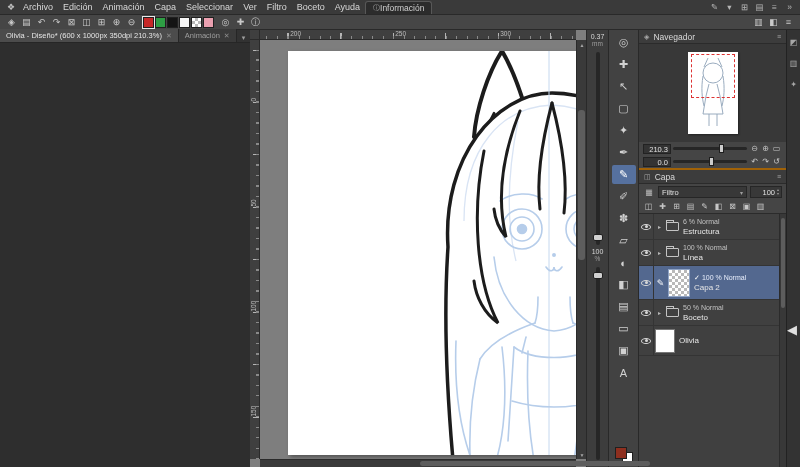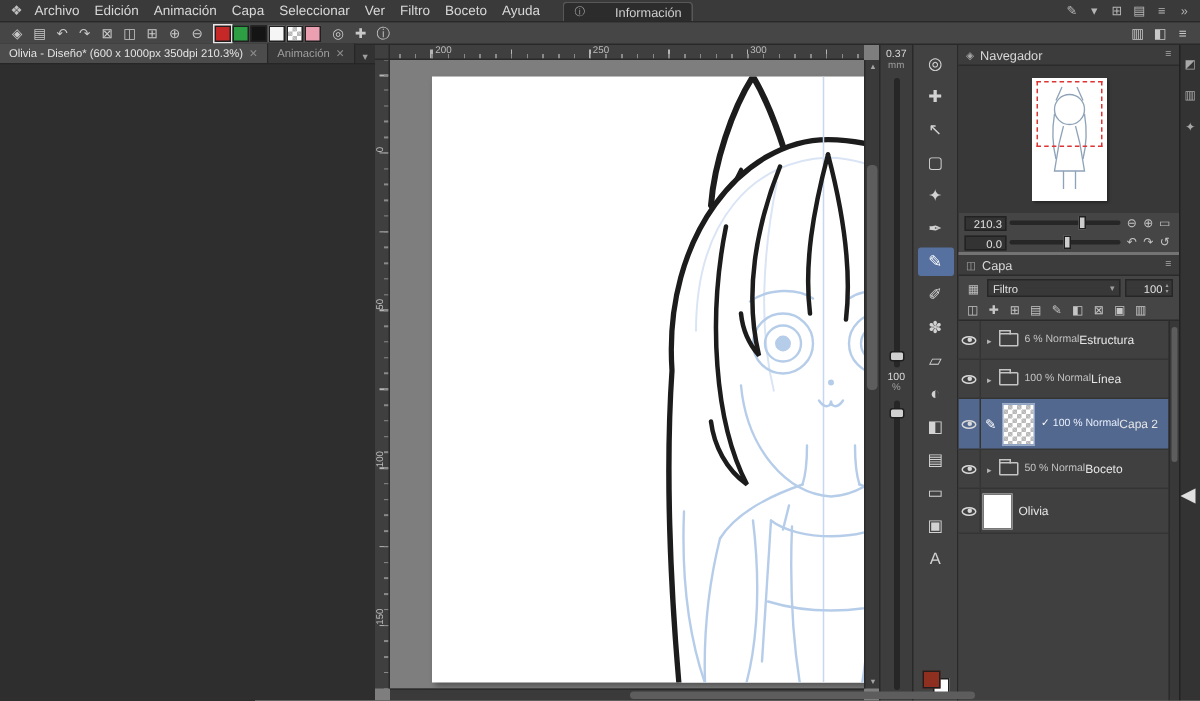--- a/index.html
+++ b/index.html
@@ -5,21 +5,21 @@
   * { margin:0; padding:0; box-sizing:border-box; font-family:"Liberation Sans", sans-serif; }
   html,body { width:800px; height:467px; overflow:hidden; background:#2e2e2e; }
   button { background:none; border:none; color:inherit; font:inherit; cursor:default; }
 
   .app { width:800px; height:467px; display:flex; flex-direction:column; color:#d4d4d4; }
 
   
   .menubar { height:15px; background:#3a3a3a; border-bottom:1px solid #292929; display:flex; align-items:center; padding:0 4px; font-size:9px; flex:none; }
   .app-logo { width:14px; text-align:center; color:#bfbfbf; font-size:9px; }
   .menu-item { padding:0 5px; line-height:15px; color:#d8d8d8; white-space:nowrap; }
-  .info-tab { display:flex; align-items:center; gap:20px; background:#2c2c2c; border:1px solid #585858; border-bottom:none; border-radius:3px 3px 0 0; padding:0 7px; height:13px; margin-left:10px; font-size:8.5px; color:#cfcfcf; align-self:flex-end; }
+  .info-tab { display:flex; align-items:center; gap:0; background:#2c2c2c; border:1px solid #585858; border-bottom:none; border-radius:3px 3px 0 0; padding:0 7px; height:13px; font-size:8.5px; color:#cfcfcf; align-self:flex-end; }
   .mb-icons { margin-left:auto; display:flex; gap:2px; }
   .mb-ico { width:13px; height:13px; display:flex; align-items:center; justify-content:center; color:#b5b5b5; font-size:8.5px; }
 
   
   .cmdbar { height:15px; background:#464646; border-bottom:1px solid #292929; display:flex; align-items:center; padding:0 4px; flex:none; }
   .cmd-btn { width:15px; height:13px; display:flex; align-items:center; justify-content:center; color:#c9c9c9; font-size:9px; }
   .swatch-group { display:flex; align-items:center; margin:0 4px; gap:1px; }
   .swatch { width:11px; height:11px; border:1px solid #202020; display:inline-block; }
   .swatch.sel { outline:1px solid #e8e8e8; }
   .checker, .lthumb.checkered {
@@ -73,21 +73,21 @@
   .chip-holder { margin-top:auto; position:relative; width:18px; height:16px; }
   .chip-sub { position:absolute; right:0; bottom:0; width:11px; height:11px; background:#fff; border:1px solid #1f1f1f; }
   .chip-main { position:absolute; left:0; top:0; width:12px; height:12px; border:1px solid #1f1f1f; }
 
   
   .panels { flex:1; min-width:0; background:#454545; border-left:1px solid #292929; display:flex; flex-direction:column; font-size:8px; }
   .panel-title { height:14px; flex:none; background:#3c3c3c; border-bottom:1px solid #2b2b2b; display:flex; align-items:center; gap:4px; padding:0 5px; font-size:8.5px; color:#d9d9d9; }
   .pt-ico { font-size:7px; color:#a8a8a8; }
   .pt-right { margin-left:auto; font-size:7px; color:#a8a8a8; }
 
-  .navigator { height:140px; flex:none; border-bottom:2px solid #737373; display:flex; flex-direction:column; }
+  .navigator { height:140px; flex:none; border-bottom:2px solid #a16207; display:flex; flex-direction:column; }
   .nav-thumb-area { flex:1; background:#383838; display:flex; align-items:center; justify-content:center; }
   .nav-thumb { width:50px; height:82px; background:#ffffff; position:relative; box-shadow:1px 1px 2px rgba(0,0,0,.4); }
   .nav-view { position:absolute; left:3px; top:2px; width:44px; height:44px; border:1px dashed #dd3333; }
   .nav-row { height:13px; flex:none; display:flex; align-items:center; gap:2px; padding:0 4px; }
   .nav-val { width:28px; flex:none; height:10px; background:#333333; border:1px solid #222222; font-size:7.5px; line-height:9px; text-align:right; padding-right:2px; color:#e0e0e0; }
   .mini-slider { flex:1; height:3px; background:#262626; border-radius:2px; position:relative; }
   .mini-thumb { position:absolute; top:-3px; width:5px; height:9px; background:#cccccc; border:1px solid #1f1f1f; }
   .nav-ico { width:11px; flex:none; text-align:center; color:#c5c5c5; font-size:8px; }
 
   .layerpanel { flex:1; min-height:0; display:flex; flex-direction:column; }
@@ -106,21 +106,21 @@
   .layer-row.papel { height:30px; }
   .eye-cell { width:15px; flex:none; align-self:stretch; display:flex; align-items:center; justify-content:center; border-right:1px solid #343434; }
   .eye { width:10px; height:6px; border:1px solid #d8d8d8; border-radius:50%; position:relative; }
   .eye::after { content:""; position:absolute; left:2.5px; top:0.5px; width:3px; height:3px; background:#d8d8d8; border-radius:50%; }
   .expand { width:11px; flex:none; text-align:center; font-size:6px; color:#b5b5b5; }
   .folder { width:13px; height:9px; flex:none; border:1px solid #c4c4c4; border-radius:1px; position:relative; margin:0 4px 0 1px; }
   .folder::before { content:""; position:absolute; top:-3px; left:-1px; width:6px; height:2px; border:1px solid #c4c4c4; border-bottom:none; }
   .edit-pen { width:13px; flex:none; text-align:center; color:#ffffff; font-size:9px; }
   .lthumb { width:22px; height:28px; flex:none; background:#ffffff; border:1px solid #8fa3c4; margin:0 4px 0 1px; }
   .lthumb.paper { width:20px; height:24px; border:1px solid #777777; }
-  .ltext { display:flex; justify-content:center; min-width:0; line-height:10px; }
+  .ltext { display:flex; flex-direction:column; justify-content:center; min-width:0; line-height:10px; }
   .ltext .l1 { font-size:7px; color:#c2c2c2; white-space:nowrap; }
   .layer-row.selected .ltext .l1 { color:#e8eefc; }
   .ltext .lname { font-size:8px; color:#e6e6e6; white-space:nowrap; }
   .check { font-size:7px; color:#ffffff; margin-right:2px; }
   .l1wrap { display:flex; align-items:center; }
   .panel-scroll { position:absolute; right:0; top:0; bottom:0; width:7px; background:#383838; border-left:1px solid #2b2b2b; }
   .panel-scroll .pthumb { position:absolute; left:1px; top:4px; width:4px; height:90px; background:#5d5d5d; border-radius:2px; }
 
   
   .edge { width:14px; flex:none; background:#333333; border-left:1px solid #222222; display:flex; flex-direction:column; align-items:center; padding-top:8px; gap:12px; position:relative; }

